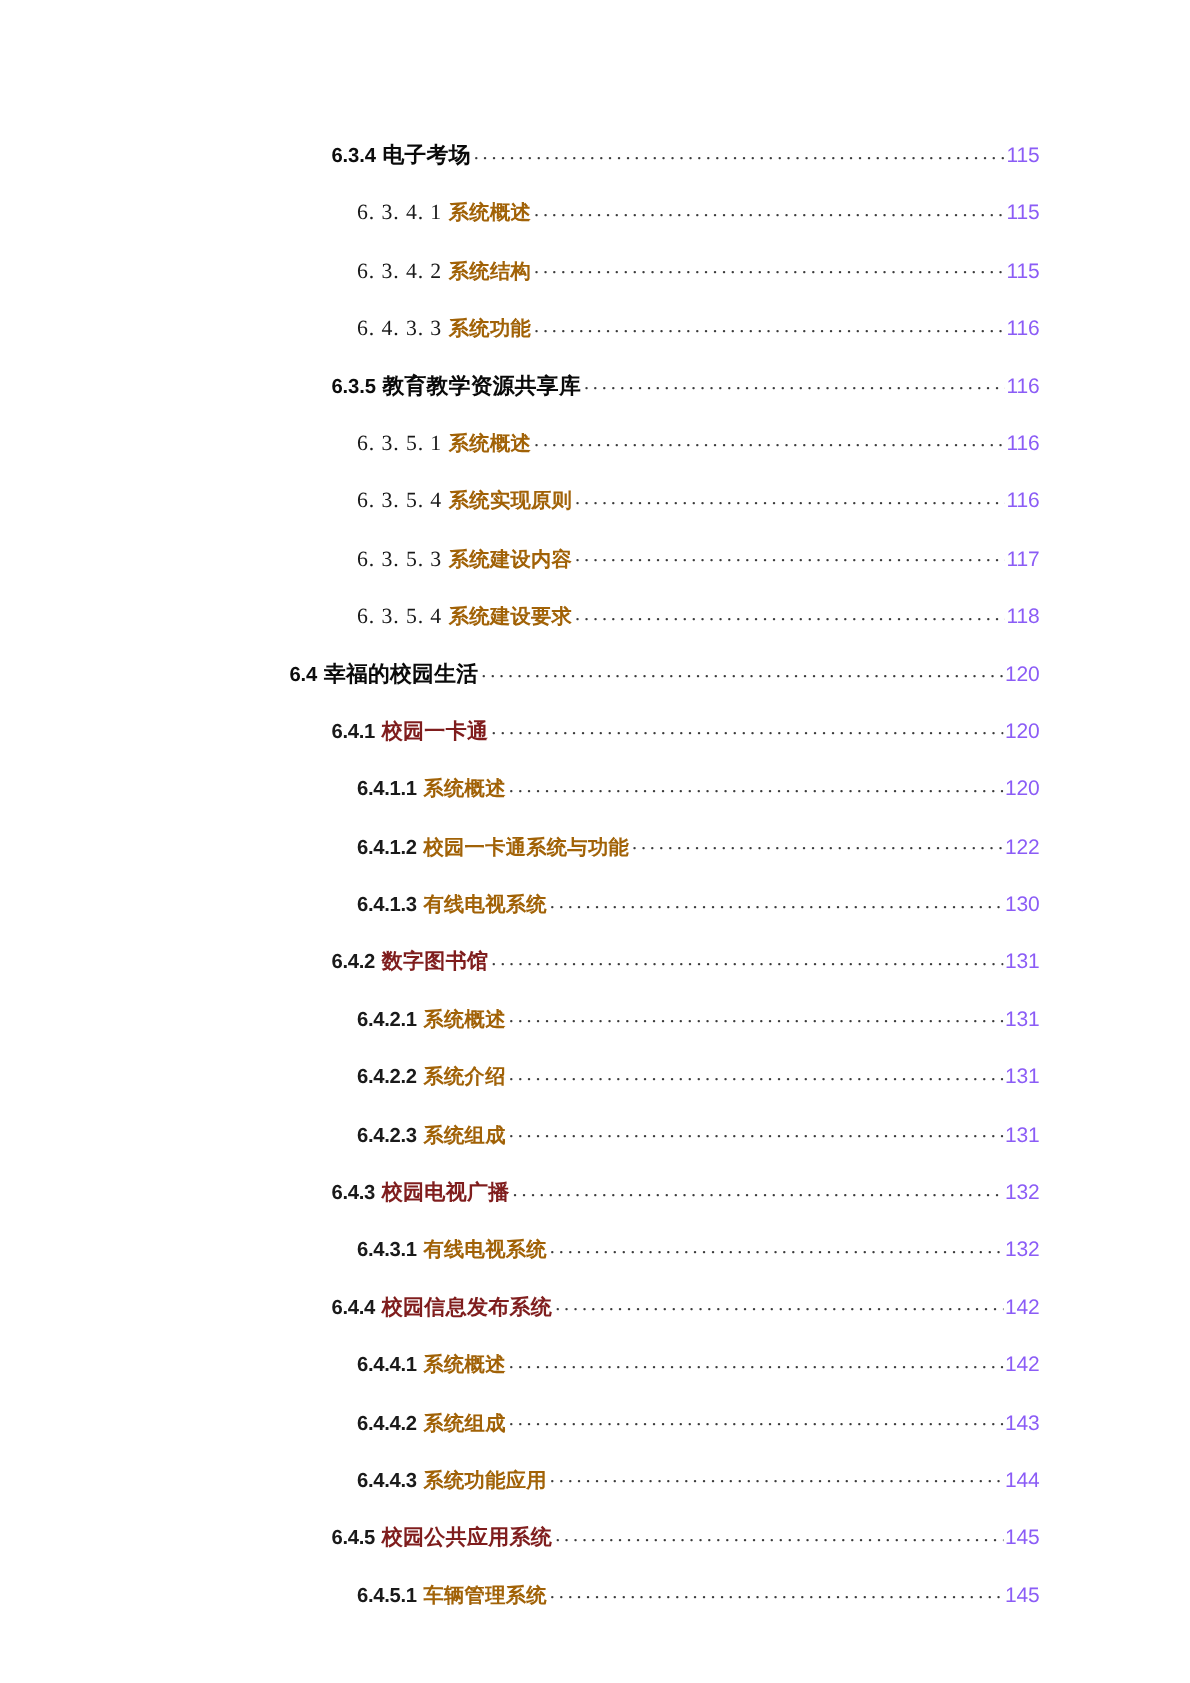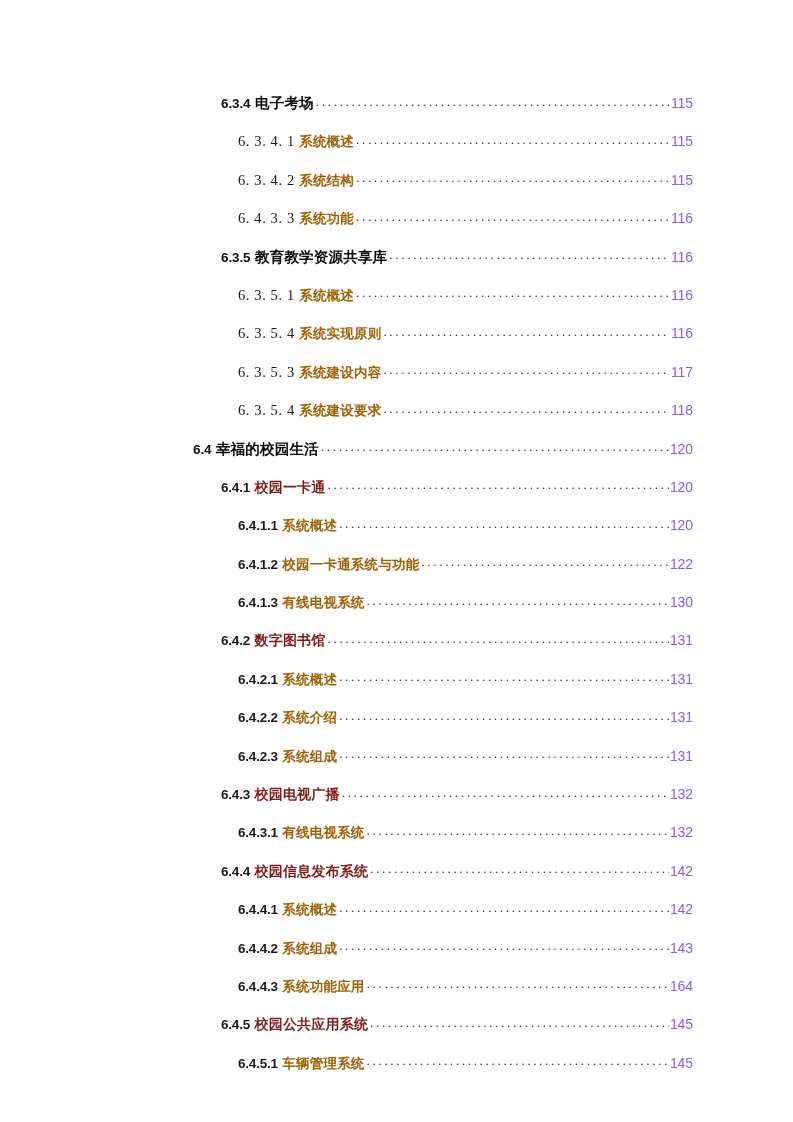--- a/index.html
+++ b/index.html
@@ -308,21 +308,21 @@
         <div class="toc-row">
           <span class="toc-label"><span class="num-sans">6.4.4.2</span>&nbsp;<span class="cjk-sub">系统组成</span></span>
           <span class="toc-leader"></span>
           <span class="toc-page">143</span>
         </div>
       </div>
       <div class="row-wrap lvl-4">
         <div class="toc-row">
           <span class="toc-label"><span class="num-sans">6.4.4.3</span>&nbsp;<span class="cjk-sub">系统功能应用</span></span>
           <span class="toc-leader"></span>
-          <span class="toc-page">164</span>
+          <span class="toc-page">144</span>
         </div>
       </div>
       <div class="row-wrap lvl-3">
         <div class="toc-row">
           <span class="toc-label"><span class="num-sans">6.4.5</span>&nbsp;<span class="cjk-mid">校园公共应用系统</span></span>
           <span class="toc-leader"></span>
           <span class="toc-page">145</span>
         </div>
       </div>
       <div class="row-wrap lvl-4">

